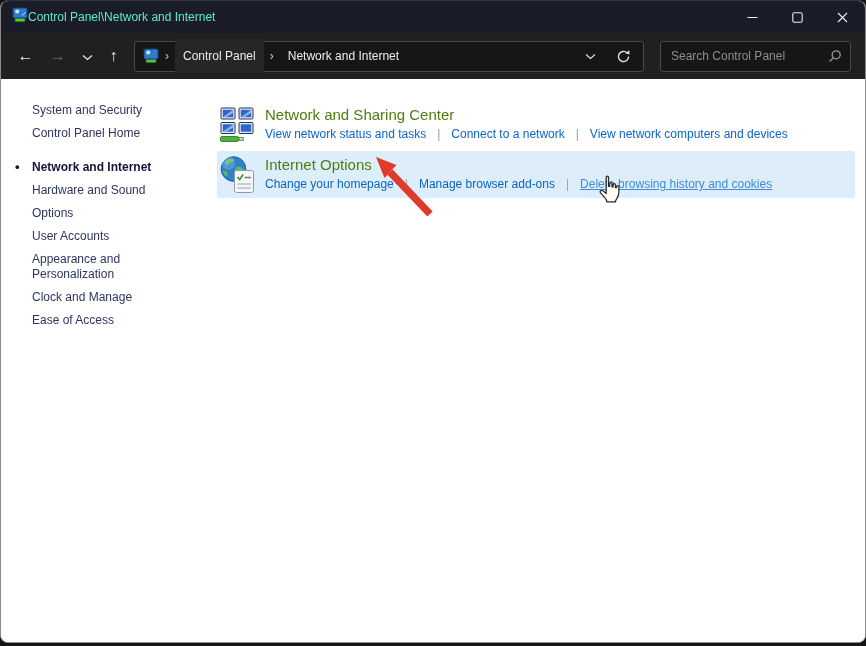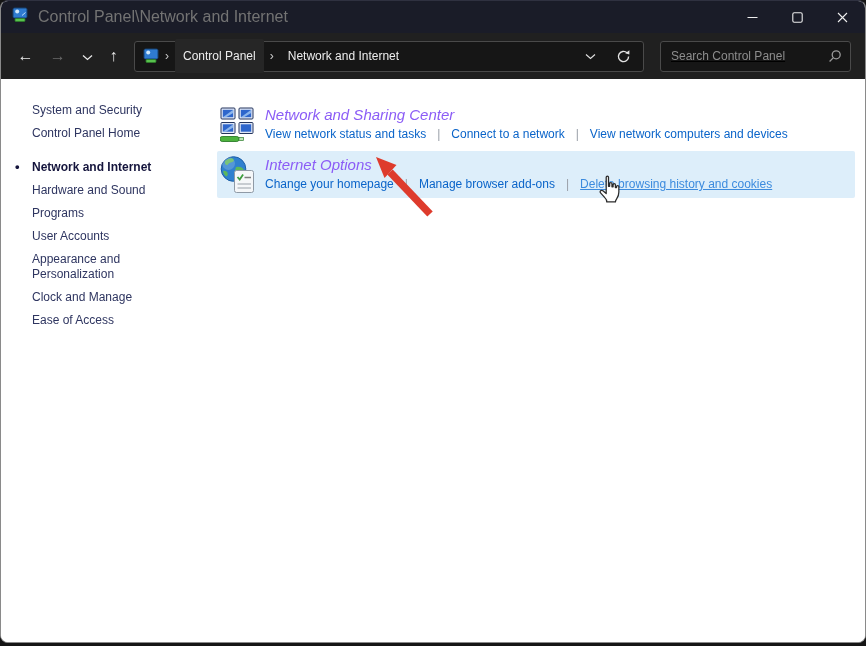--- a/index.html
+++ b/index.html
@@ -11,21 +11,21 @@
   .window {
     position:absolute; left:0; top:0; width:866px; height:643px;
     border:1px solid #8a8a8a; border-top-color:#2f3140;
     border-radius:8px; overflow:hidden; background:#ffffff;
   }
   
   .titlebar {
     height:32px; background:#1a1c28; display:flex; align-items:center;
   }
   .titlebar .app-icon { margin-left:11px; flex:0 0 auto; }
-  .titlebar .title { color:#737373; font-size:16px; margin-left:10px; white-space:nowrap; }
+  .titlebar .title { color:#5eead4; font-size:12px; margin-left:0; white-space:nowrap; }
   .win-controls { margin-left:auto; display:flex; height:100%; }
   .win-btn { width:45px; height:100%; display:flex; align-items:center; justify-content:center; cursor:pointer; }
   
   .navbar {
     height:46px; background:#202020; display:flex; align-items:center;
     padding-right:14px;
   }
   .nav-buttons { display:flex; align-items:center; width:133px; justify-content:space-evenly; flex:0 0 auto; }
   .nav-glyph { font-size:16px; color:#e8e8e8; cursor:pointer; line-height:1; }
   .nav-glyph.disabled { color:#6a6a6a; }
@@ -37,21 +37,21 @@
   .crumb-sep { color:#c9c9c9; font-size:12px; padding:0 6px; }
   .crumb-sep::before { content:"›"; }
   .crumb {
     color:#ededed; font-size:12px; padding:10px 8px; border-radius:2px;
     white-space:nowrap; cursor:pointer;
   }
   .crumb.btn-like { background:#262626; }
   .addr-right { margin-left:auto; display:flex; align-items:center; gap:20px; padding-right:4px; }
   .search-box {
     flex:0 0 158px; height:31px; background:#161616; border:1px solid #4a4a4a;
-    border-radius:3px; margin-left:16px; display:flex; align-items:center; padding:0 8px;text-decoration:underline;
+    border-radius:3px; margin-left:16px; display:flex; align-items:center; padding:0 8px;
   }
   .search-box input {
     flex:1; background:transparent; border:none; outline:none;
     color:#c8c8c8; font-size:12px; font-family:"Liberation Sans",sans-serif; min-width:0;
   }
   .search-box input::placeholder { color:#8d8d8d; }
   
   .content { display:flex; height:565px; background:#ffffff; }
   .sidebar { width:216px; padding-top:24px; flex:0 0 auto; }
   .side-item {
@@ -60,21 +60,21 @@
   }
   .side-item.home { margin-bottom:19px; }
   .side-item.sel { font-weight:bold; color:#14143c; position:relative; }
   .side-item.sel .bullet { position:absolute; left:-17px; top:-1px; color:#14143c; }
   .side-item.sel .bullet::before { content:"•"; font-size:13px; }
   .main { flex:1 1 auto; padding:22px 10px 0 0; }
   .row { display:flex; align-items:flex-start; padding:3px 0 0 2px; height:47px; }
   .row.hl { background:#ddeefa; border-radius:2px; }
   .row-icon { width:36px; height:40px; margin:1px 9px 0 1px; flex:0 0 auto; }
   .row-text { min-width:0; }
-  .heading { font-size:15px; color:#8b5cf6; margin:2px 0 4px; cursor:pointer; white-space:nowrap;font-style:italic; }
+  .heading { font-size:15px; color:#4d7c0f; margin:2px 0 4px; cursor:pointer; white-space:nowrap; }
   .links { display:flex; align-items:flex-end; font-size:12px; white-space:nowrap; }
   .tlink { color:#0a64c9; text-decoration:none; cursor:pointer; }
   .tlink.hovered { color:#3c8bde; text-decoration:underline; }
   .lsep { color:#9aa0a8; margin:0 11px; }
   .lsep::before { content:"|"; }
   .row1 { margin-bottom:3px; }
   
   .overlay { position:absolute; left:0; top:0; pointer-events:none; z-index:20; }
 </style>
 </head>
@@ -163,21 +163,21 @@
 
   <div class="content">
 
     <div class="sidebar">
       <div class="side-item">System and Security</div>
       <div class="side-item home">Control Panel Home</div>
       <div class="side-item sel">
         <span class="bullet"></span><span>Network and Internet</span>
       </div>
       <div class="side-item">Hardware and Sound</div>
-      <div class="side-item">Programs</div>
+      <div class="side-item">Options</div>
       <div class="side-item">User Accounts</div>
       <div class="side-item">Appearance and Personalization</div>
       <div class="side-item">Clock and Manage</div>
       <div class="side-item">Ease of Access</div>
     </div>
 
     <div class="main">
 
       <div class="row row1">
         <span class="row-icon">

